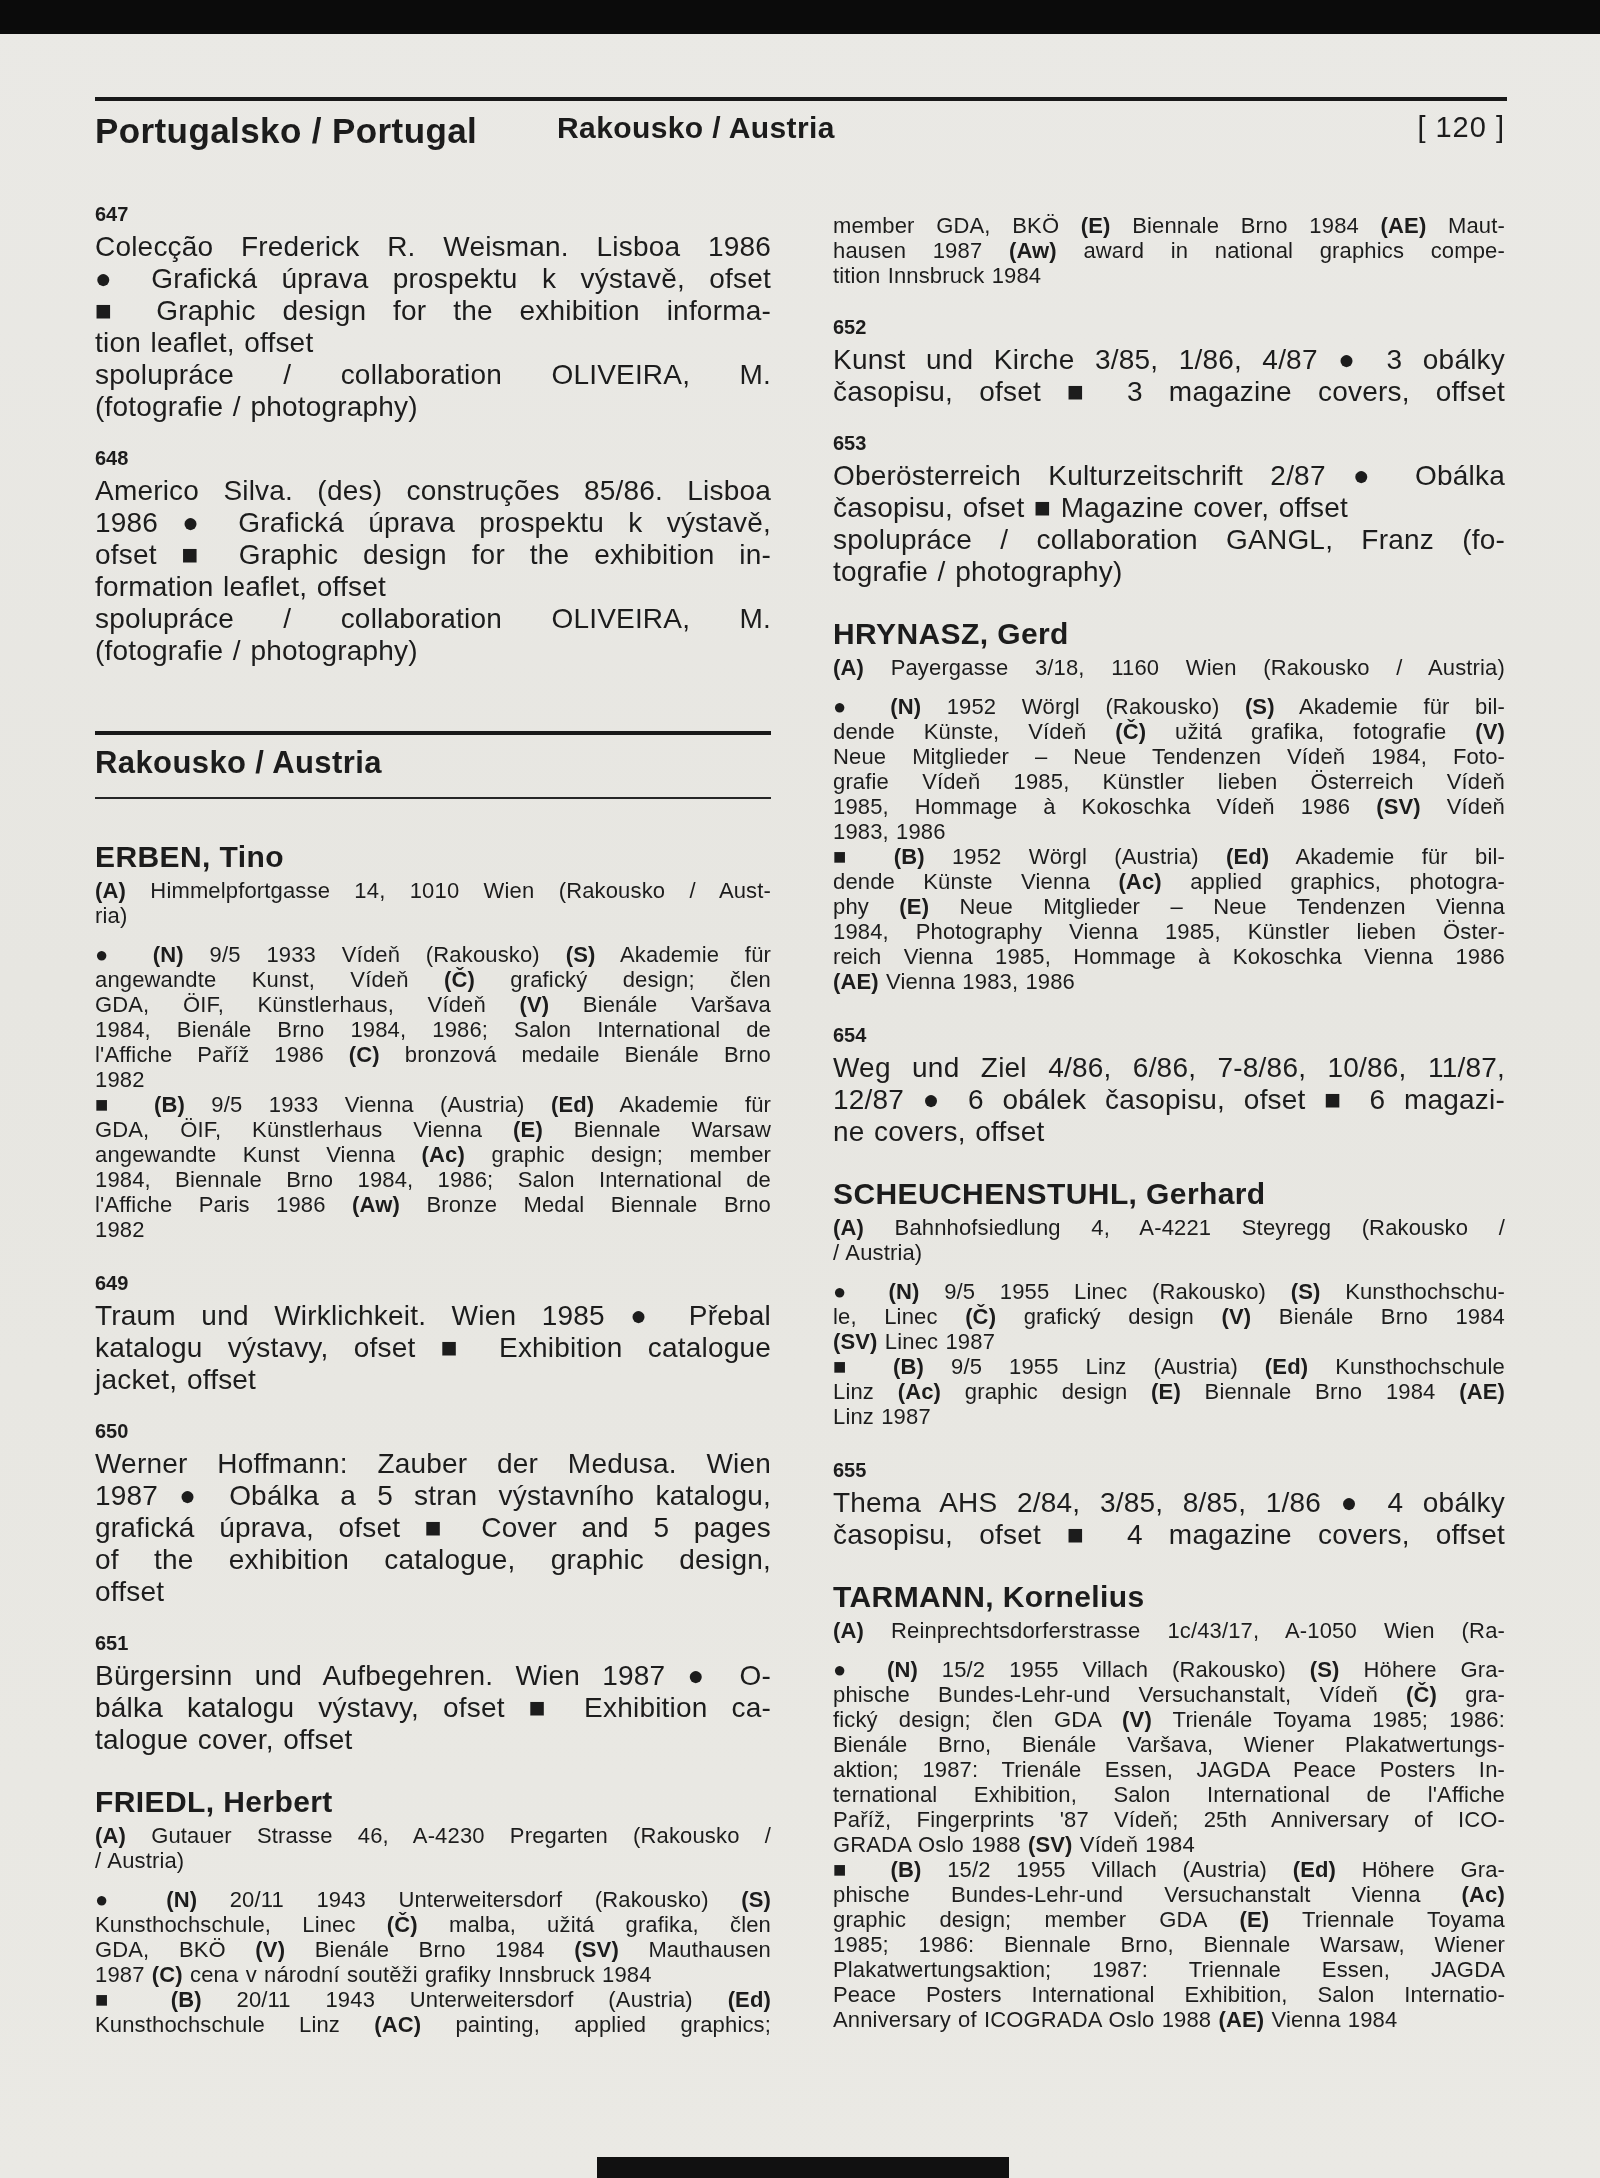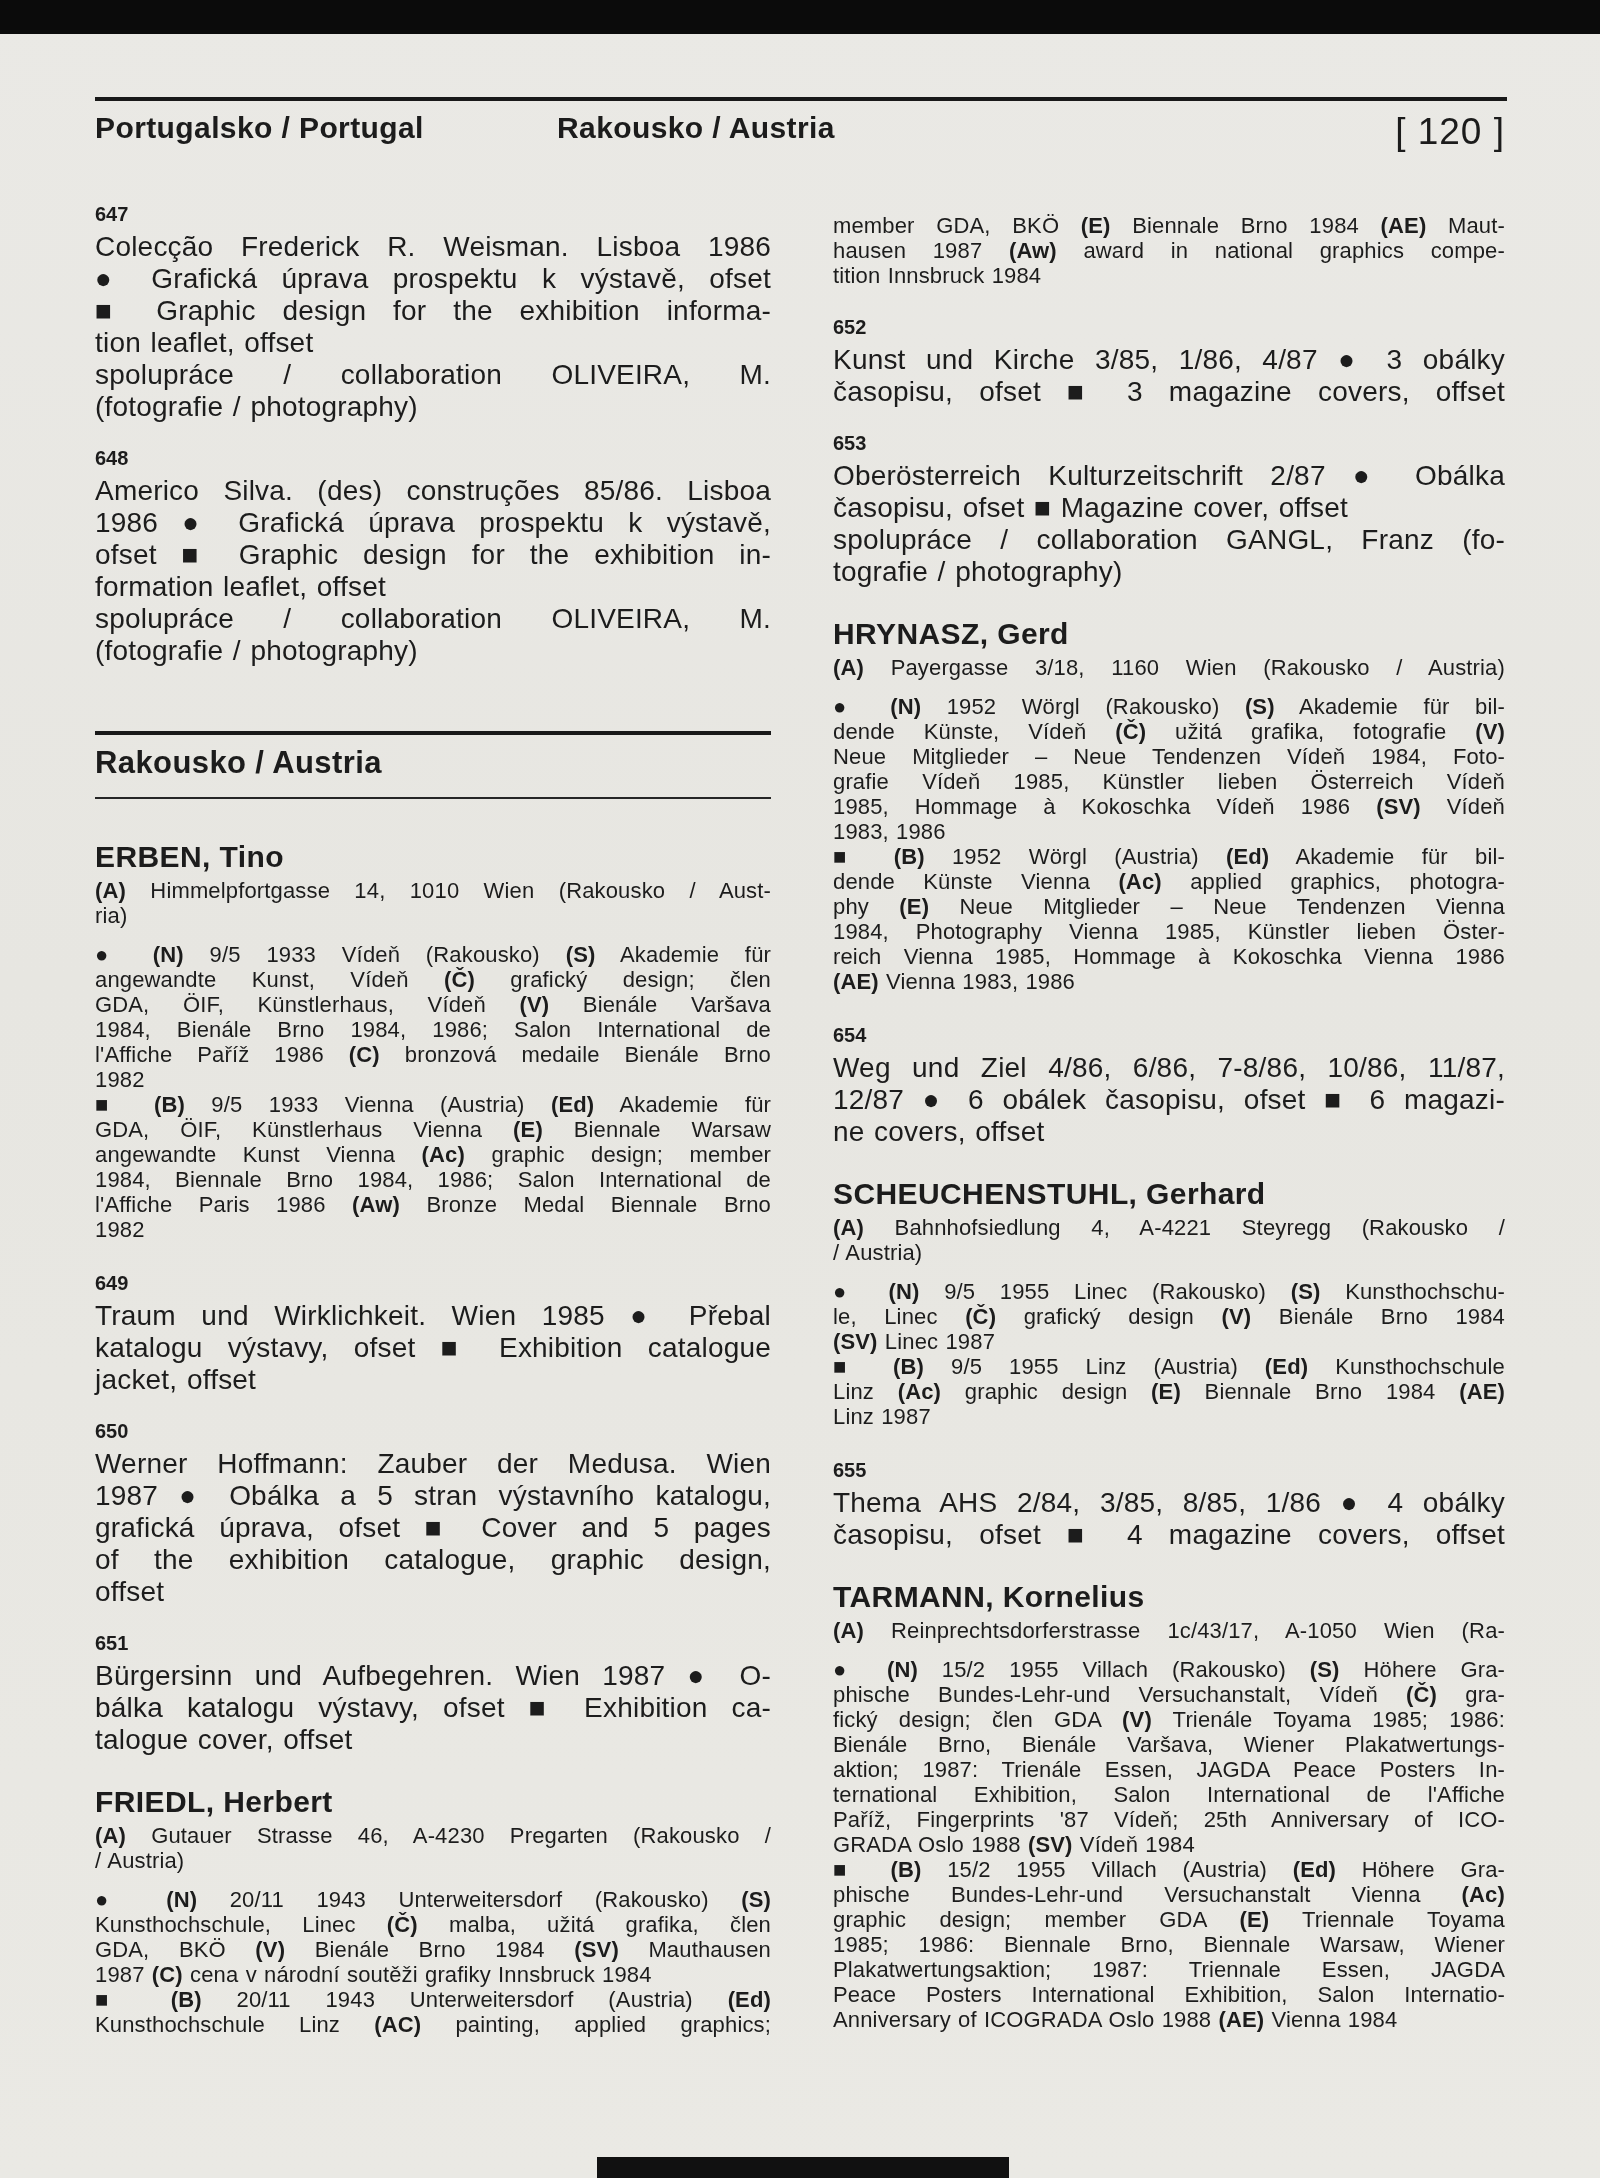--- a/index.html
+++ b/index.html
@@ -6,23 +6,23 @@
   .page{
     position:relative;width:1600px;height:2178px;overflow:hidden;
     background:linear-gradient(180deg,#eae9e5 0%,#e7e6e1 45%,#eae9e4 100%);
     color:#1c1c1c;font-family:"Liberation Sans",sans-serif;
   }
   .topbar{position:absolute;top:0;left:0;width:1600px;height:34px;background:#0b0b0b;}
   .bottommark{position:absolute;left:597px;top:2157px;width:412px;height:21px;background:#111;}
   .content{position:absolute;left:95px;top:97px;width:1412px;}
   .hrule{height:4px;background:#191919;}
   .hdr{position:relative;height:52px;padding-top:10px;}
-  .hdr-left{font-size:30px;font-weight:bold;letter-spacing:.4px;}
+  .hdr-left{font-size:35px;font-weight:bold;letter-spacing:.4px;}
   .hdr-center{position:absolute;left:462px;top:10px;font-size:30px;font-weight:bold;letter-spacing:.4px;}
-  .hdr-page{position:absolute;right:2px;top:10px;font-size:37px;letter-spacing:1px;}
+  .hdr-page{position:absolute;right:2px;top:10px;font-size:29px;letter-spacing:1px;}
   .cols{display:flex;margin-top:34px;}
   .col-left{width:676px;margin-right:62px;}
   .col-right{width:672px;padding-top:16px;}
   .bline{font-size:28px;line-height:32px;word-spacing:1.6px;letter-spacing:.2px;}
   .sline{font-size:22px;line-height:25px;word-spacing:1px;letter-spacing:.15px;}
   .j{text-align:justify;text-align-last:justify;}
   .entry{margin-bottom:18px;}
   .entry-num{font-size:20px;line-height:34px;font-weight:bold;}
   .section{margin-top:64px;margin-bottom:40px;border-top:4px solid #191919;border-bottom:2px solid #262626;padding:10px 0 16px;}
   .section-title{font-size:31px;font-weight:bold;letter-spacing:.4px;}

